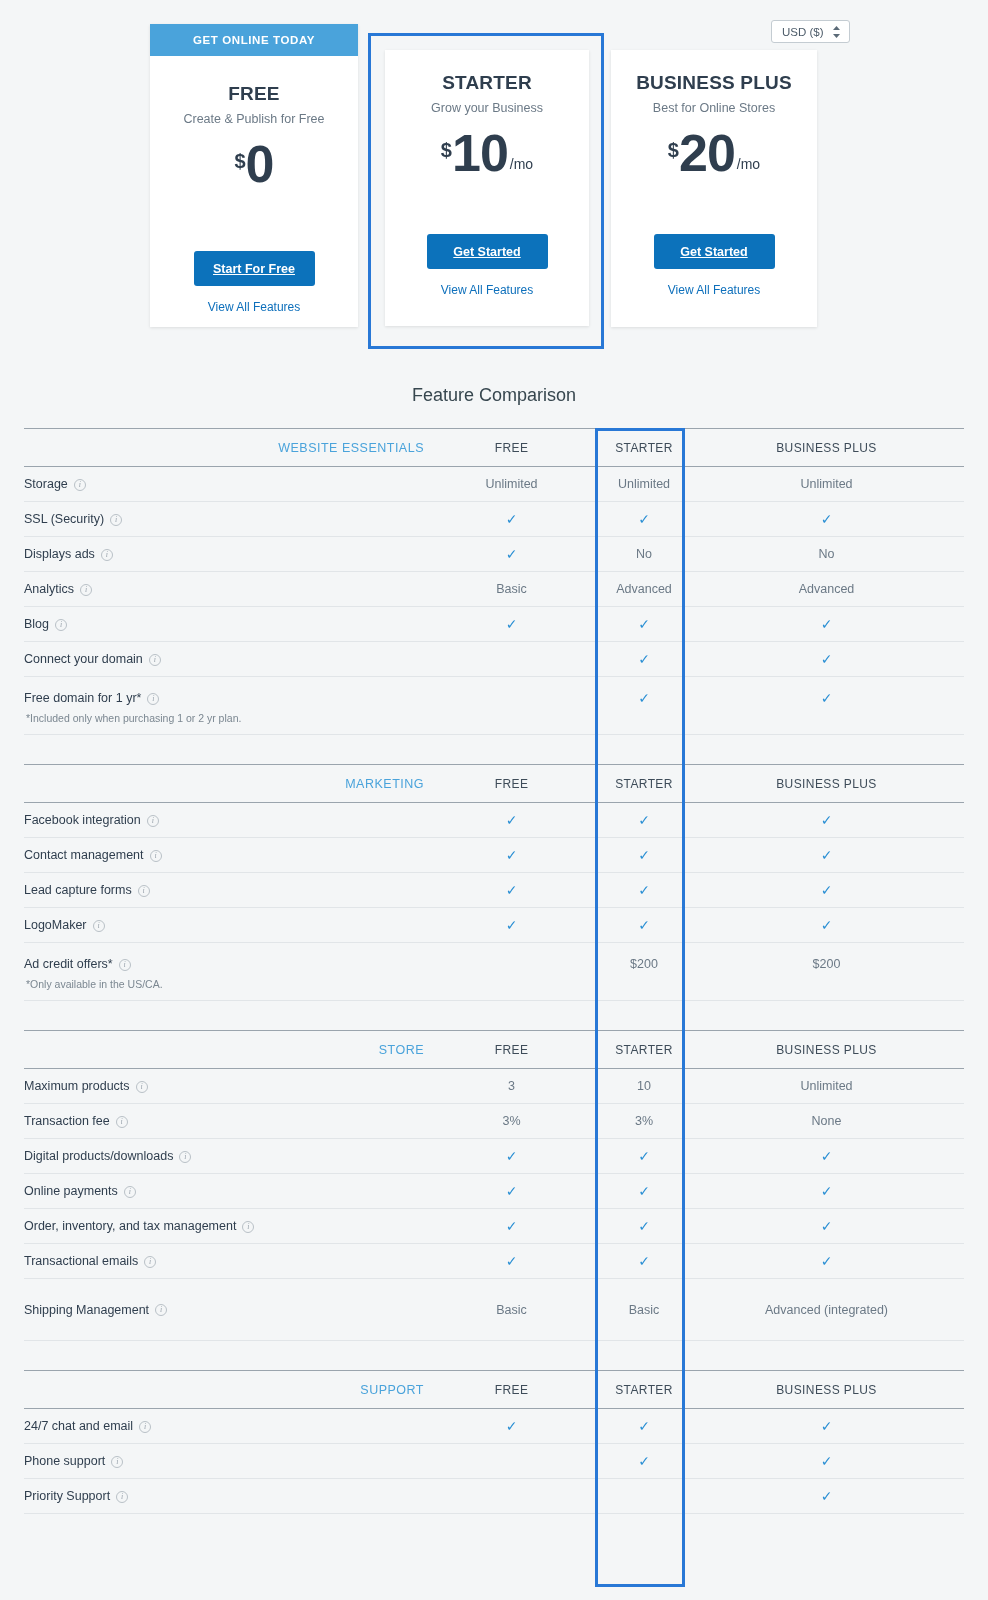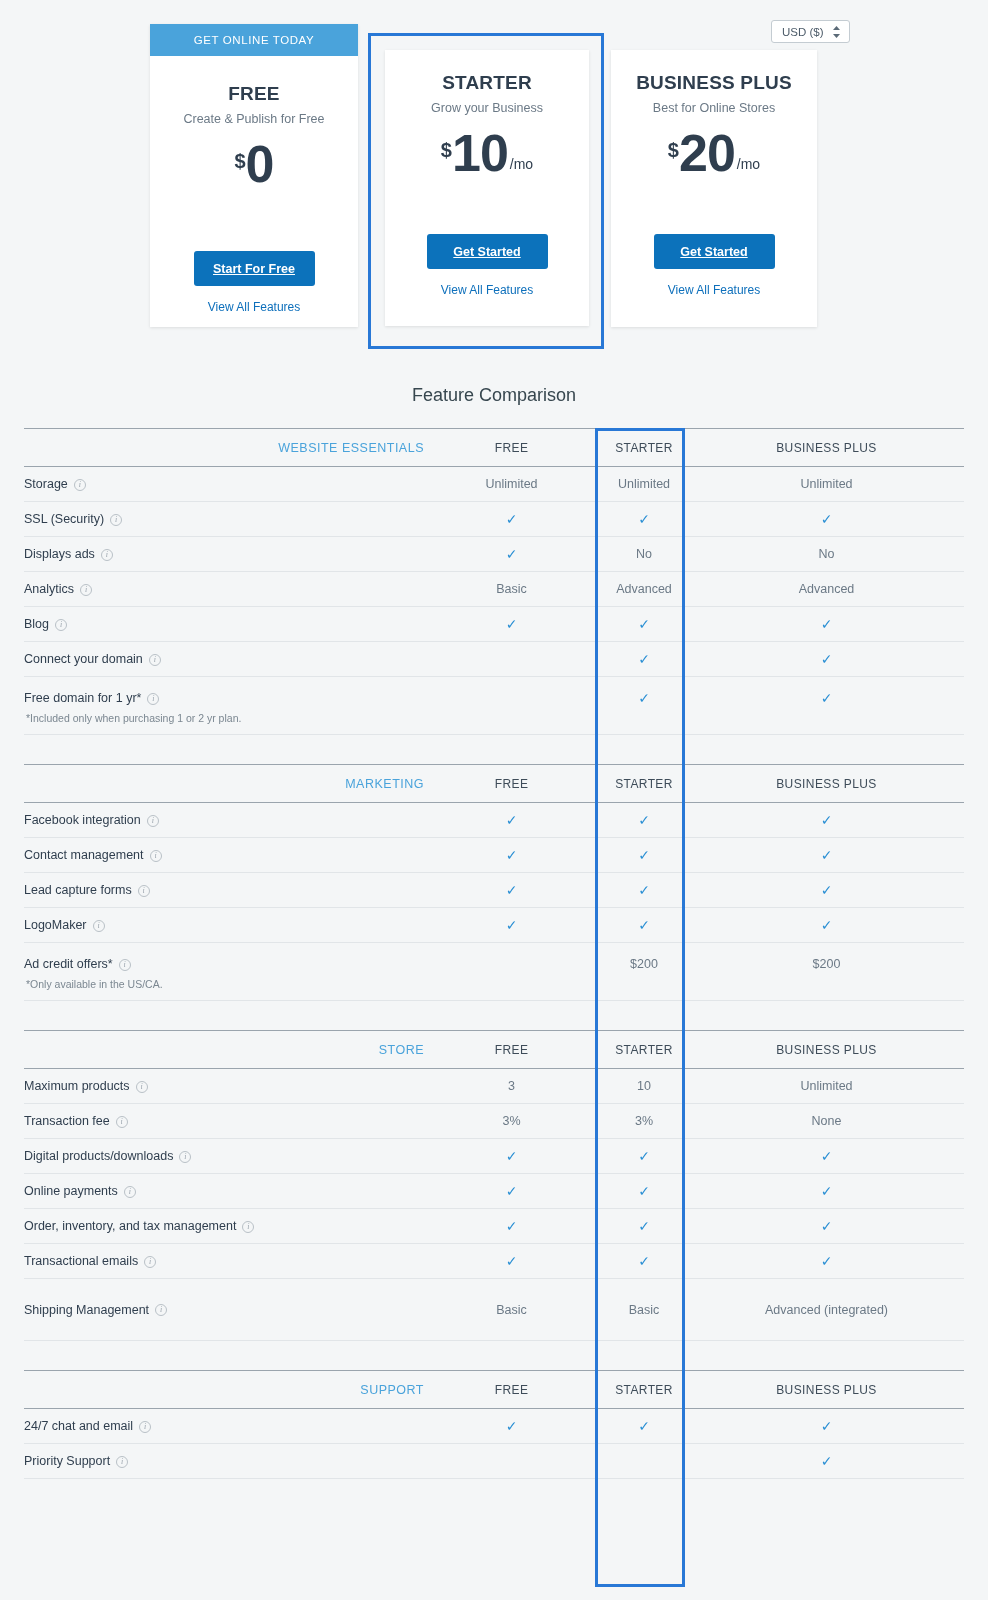--- a/index.html
+++ b/index.html
@@ -36,21 +36,21 @@
     border:3px solid #2878d6; background:#f4f6f7;
   }
   .card-starter {
     position:absolute; left:14px; top:14px; width:204px; height:276px;
     background:#fff; box-shadow:0 1px 3px rgba(0,0,0,.10);
   }
 
   .ribbon {
     height:32px; background:#4aa3db; color:#fff;
     display:flex; align-items:center; justify-content:center;
-    font-size:11.5px; font-weight:normal; letter-spacing:.6px;
+    font-size:11.5px; font-weight:bold; letter-spacing:.6px;
   }
 
   .plan-name {
     text-align:center; font-size:19px; font-weight:bold;
     color:#2f3e4e; letter-spacing:.2px;
   }
   .plan-tag { text-align:center; font-size:12.5px; color:#6b7986; margin-top:7px; }
 
   .price-row {
     display:flex; align-items:flex-start; justify-content:center;
@@ -353,20 +353,26 @@
           <td class="sec-col">STARTER</td>
           <td class="sec-col">BUSINESS PLUS</td>
         </tr>
         <tr class="feat-row">
           <td class="feat-name"><span>24/7 chat and email</span><span class="info-icon">i</span></td>
           <td class="val"><span class="check">✓</span></td>
           <td class="val"><span class="check">✓</span></td>
           <td class="val"><span class="check">✓</span></td>
         </tr>
         <tr class="feat-row">
+          <td class="feat-name"><span>Phone support</span><span class="info-icon">i</span></td>
+          <td class="val"></td>
+          <td class="val"><span class="check">✓</span></td>
+          <td class="val"><span class="check">✓</span></td>
+        </tr>
+        <tr class="feat-row">
           <td class="feat-name"><span>Priority Support</span><span class="info-icon">i</span></td>
           <td class="val"></td>
           <td class="val"></td>
           <td class="val"><span class="check">✓</span></td>
         </tr>
       </tbody>
   </table>
   <div class="hl-top" id="hl-top"></div>
   <div class="hl-col" id="hl-col" style="height: 1156px;"></div>
   <div class="hl-bot" id="hl-bot" style="top: 1156px;"></div>

